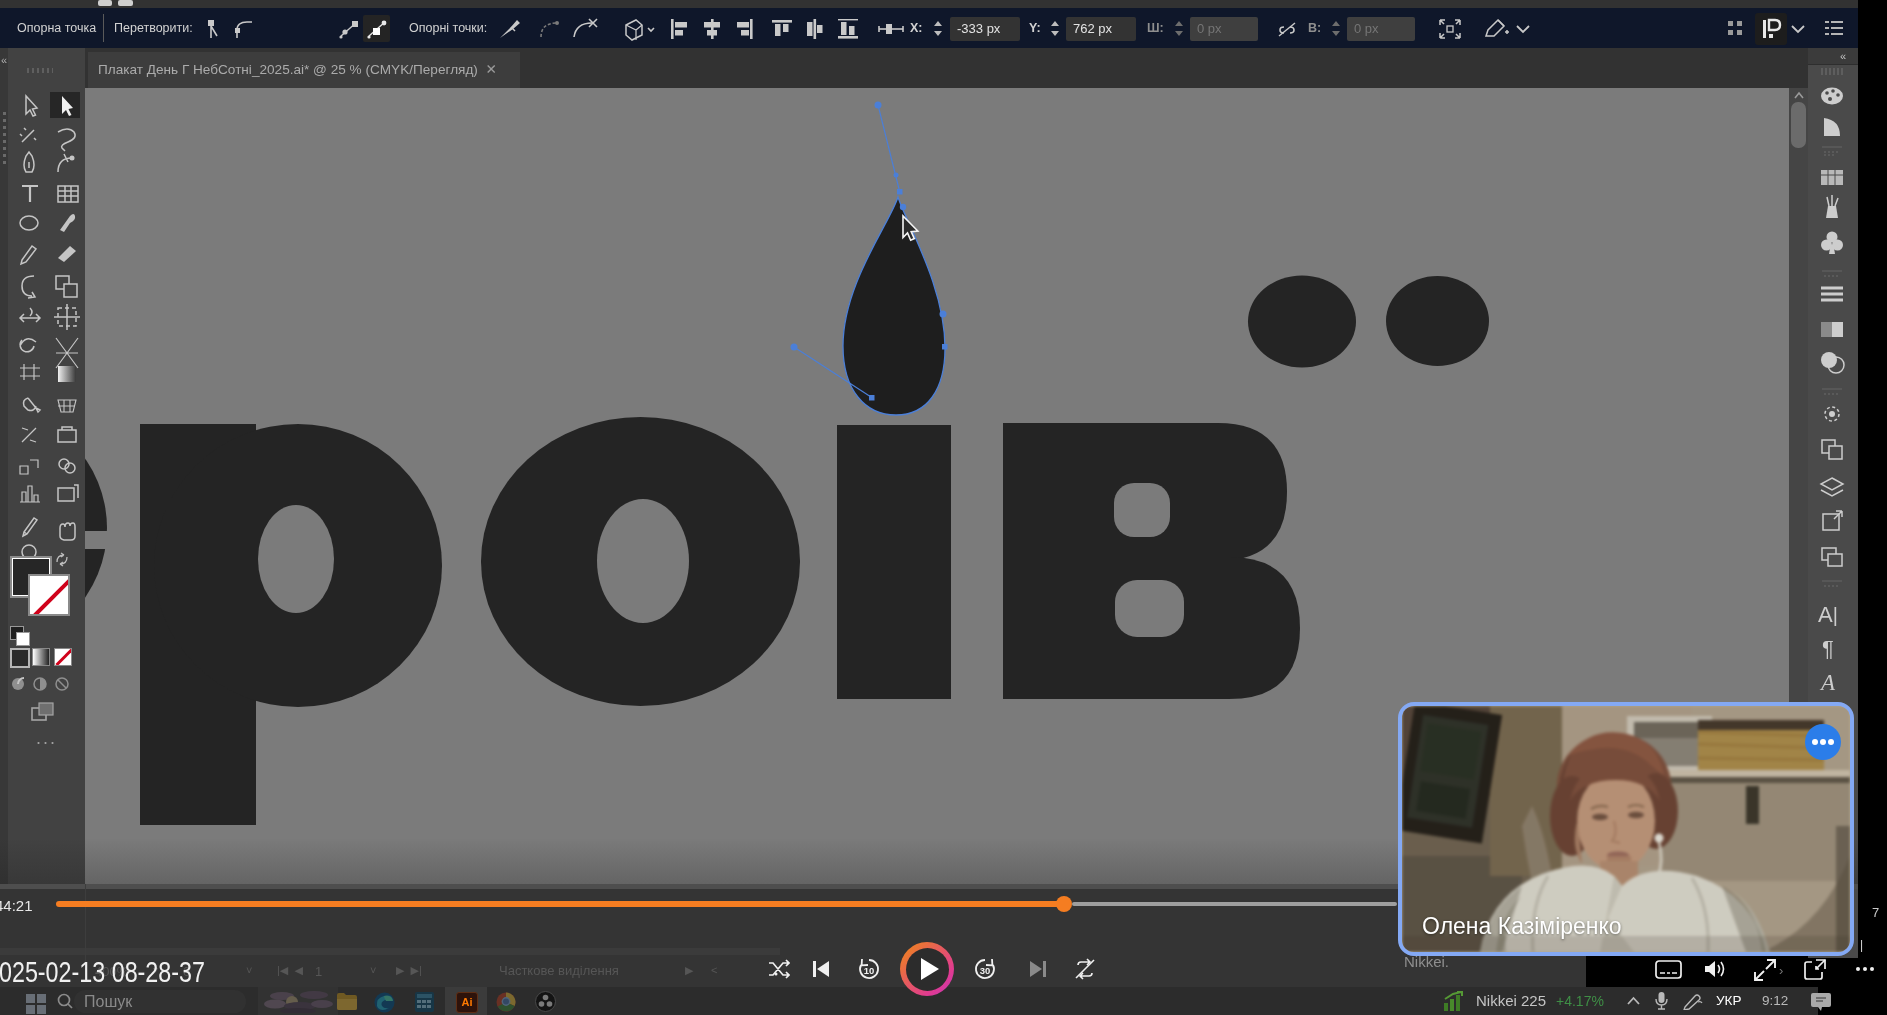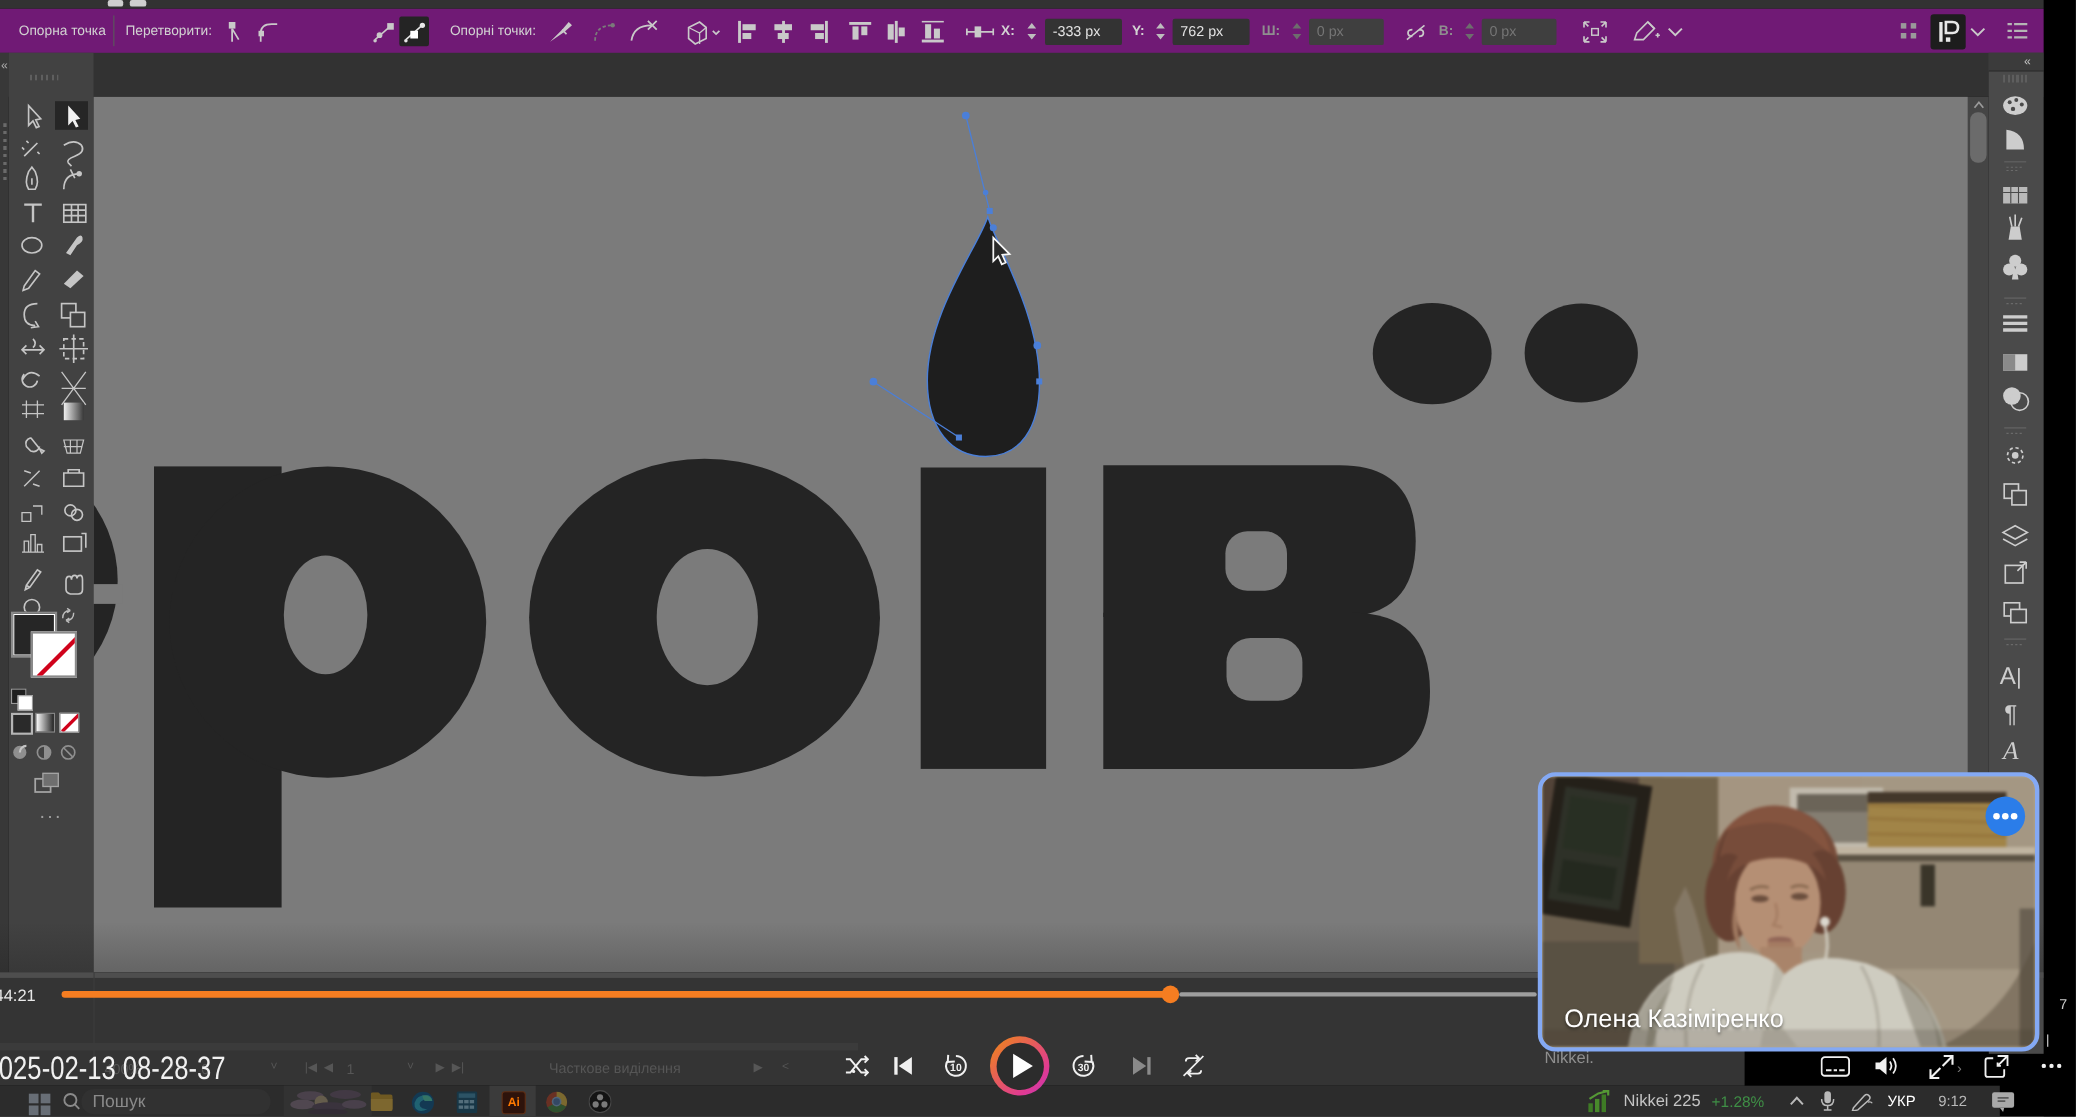--- a/index.html
+++ b/index.html
@@ -1,19 +1,19 @@
 <!DOCTYPE html>
 <html><head>
 <meta charset="utf-8">
 <style>
   html,body{margin:0;padding:0;}
   body{width:1887px;height:1015px;overflow:hidden;background:#000;font-family:"Liberation Sans",sans-serif;position:relative;}
   .abs{position:absolute;}
   #topstrip{left:0;top:0;width:1858px;height:8px;background:#323232;}
-  #ctrlbar{left:0;top:8px;width:1858px;height:52px;background:#701a75;color:#d2d2d2;font-size:12.5px;}
+  #ctrlbar{left:0;top:8px;width:1858px;height:52px;background:#0f172a;color:#d2d2d2;font-size:12.5px;}
   #ctrlbar .lbl{position:absolute;top:13px;}
   .vsep{position:absolute;top:6px;width:1px;height:28px;background:#5a5a5a;}
   #tabbar{left:0;top:48px;width:1858px;height:40px;background:#323232;font-size:13.6px;}
   .tab{position:absolute;top:4px;height:36px;line-height:36px;white-space:nowrap;}
   #leftedge{left:0;top:48px;width:8px;height:910px;background:#383838;}
   #toolpanel{left:8px;top:48px;width:77px;height:910px;background:#424242;}
   #canvas{left:85px;top:88px;width:1704px;height:796px;background:#7b7b7b;overflow:hidden;}
   #vscroll{left:1789px;top:88px;width:19px;height:796px;background:#454545;}
   #rpanel{left:1808px;top:48px;width:50px;height:910px;background:#4a4a4a;}
   #botdark{left:0;top:884px;width:1586px;height:103px;background:#343434;}
@@ -156,20 +156,21 @@
       <rect x="9" y="16" width="4" height="4" fill="#e8e8e8"></rect>
     </svg>
   <svg class="abs" style="left:1790px;top:16px;" width="16" height="10" viewBox="0 0 16 10">
       <path d="M2 2 L8 8 L14 2" stroke="#c9c9c9" stroke-width="1.8" fill="none"></path>
     </svg>
   <svg class="abs" style="left:1823px;top:11px;" width="22" height="20" viewBox="0 0 22 20">
       <path d="M2 3 l4 0 M2 9 l4 0 M2 15 l4 0 M8 3 l12 0 M8 9 l12 0 M8 15 l12 0" stroke="#b5b5b5" stroke-width="2"></path>
     </svg>
 </div>
 <div class="abs" id="tabbar">
+  <div class="tab" style="left:88px;width:432px;background:#3d3d3d;color:#ababab;padding-left:10px;box-sizing:border-box;">Плакат День Г НебСотні_2025.ai* @ 25 % (CMYK/Перегляд)&nbsp;&nbsp;<span style="color:#9a9a9a;">✕</span></div>
 
 </div>
 <div class="abs" id="leftedge">
   <div class="abs" style="left:1px;top:6px;color:#b0b0b0;font-size:11px;">«</div>
   <div class="abs" style="left:3px;top:64px;width:3px;height:52px;background:repeating-linear-gradient(#6a6a6a 0 3px,transparent 3px 7px);"></div>
 </div>
 <div class="abs" id="toolpanel">
   <div class="abs" style="left:19px;top:20px;width:26px;height:5px;background:repeating-linear-gradient(90deg,#5f5f5f 0 2px,transparent 2px 5px);"></div>
   <svg class="abs" style="left:4px;top:42px;" width="76" height="470" viewBox="0 0 76 470" fill="none" stroke="#c5c5c5" stroke-width="1.5">
     <path d="M14 6 L14 24 L18 20 L21 26 L23.5 25 L20.5 19 L25 18 Z"></path>
@@ -410,21 +411,21 @@
       <circle cx="6.5" cy="13" r="2.8" fill="#8f8f8f"></circle>
       <circle cx="14.5" cy="13" r="2.8" fill="#8f8f8f"></circle>
     </svg>
   <svg class="abs" style="left:1443px;top:4px;filter:brightness(0.8);" width="22" height="21" viewBox="0 0 22 21">
       <rect x="1" y="12" width="4" height="8" fill="#4e9a2e"></rect>
       <rect x="7" y="8" width="4" height="12" fill="#5aab36"></rect>
       <rect x="13" y="4" width="4" height="16" fill="#4e9a2e"></rect>
       <path d="M2 8 L10 3 L18 1 M14 0 l5 0 l0 5" stroke="#6abf42" stroke-width="2" fill="none"></path>
     </svg>
   <div class="abs" style="left:1476px;top:5px;color:#c4c4c4;font-size:15px;">Nikkei 225</div>
-  <div class="abs" style="left:1556px;top:6px;color:#3f8f46;font-size:14px;">+1.28%</div>
+  <div class="abs" style="left:1556px;top:6px;color:#3f8f46;font-size:14px;">+4.17%</div>
   <svg class="abs" style="left:1626px;top:9px;" width="15" height="10" viewBox="0 0 15 10">
       <path d="M2 8 L7.5 2 L13 8" stroke="#b9b9b9" stroke-width="1.8" fill="none"></path>
     </svg>
   <svg class="abs" style="left:1655px;top:4px;" width="13" height="20" viewBox="0 0 13 20">
       <rect x="3.5" y="1" width="6" height="11" rx="3" fill="#b9b9b9"></rect>
       <path d="M1 8 Q1 14 6.5 14 Q12 14 12 8 M6.5 14 L6.5 18 M3 18 L10 18" stroke="#b9b9b9" stroke-width="1.4" fill="none"></path>
     </svg>
   <svg class="abs" style="left:1682px;top:6px;" width="22" height="17" viewBox="0 0 22 17">
       <path d="M3 14 L13 3 Q15 1 17 3 Q19 5 17 7 L7 16 L2 17 Z" stroke="#b9b9b9" stroke-width="1.4" fill="none"></path>
       <path d="M16 9 q3 -1 4 1" stroke="#b9b9b9" stroke-width="1.2" fill="none"></path>

